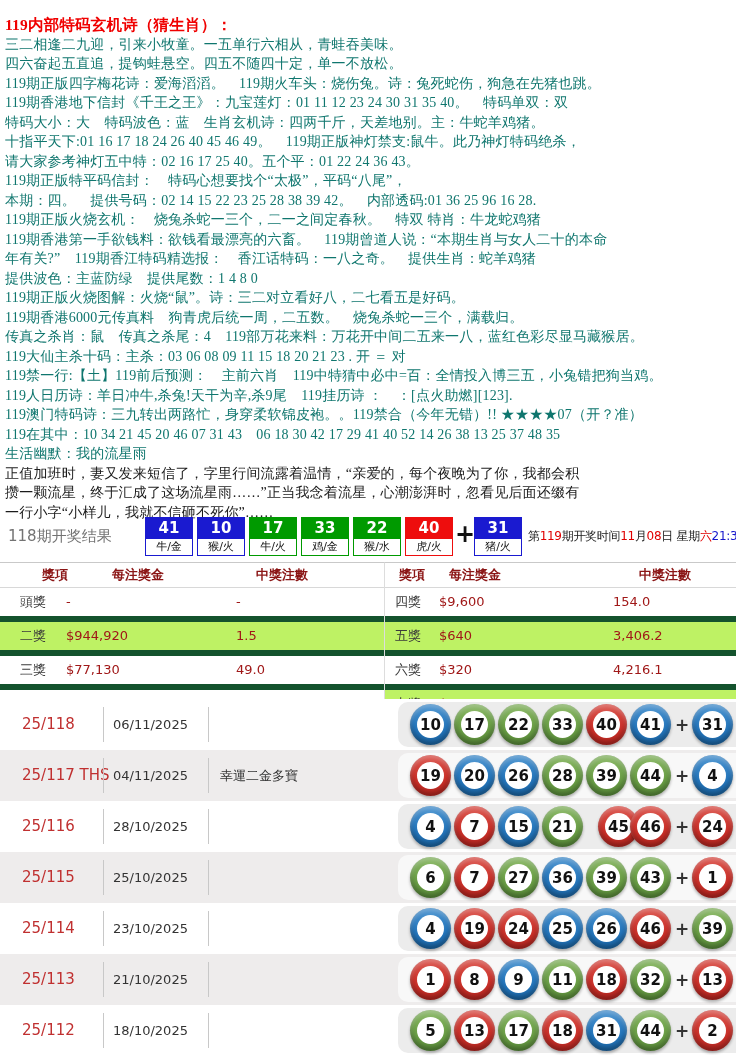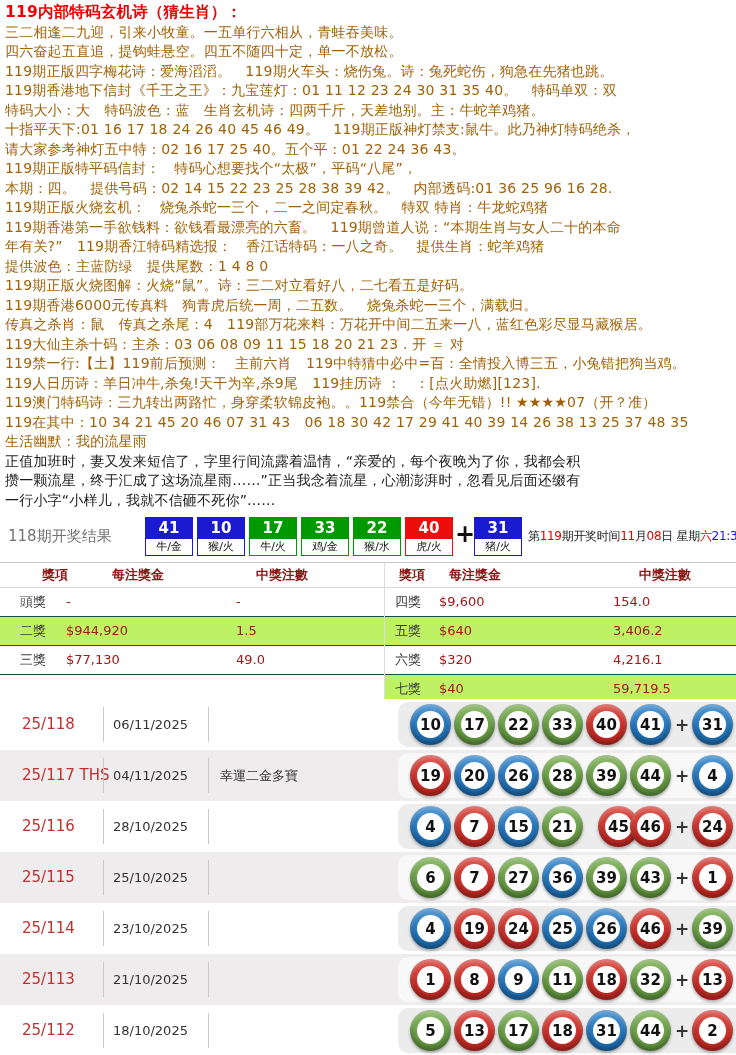--- a/index.html
+++ b/index.html
@@ -1,40 +1,40 @@
 <!DOCTYPE html>
 <html><head>
 <meta charset="utf-8">
 <style>
   html,body{margin:0;padding:0;background:#fff;}
   .page{position:relative;width:736px;height:1055px;background:#fff;overflow:hidden;
         font-family:"DejaVu Sans","Liberation Sans",sans-serif;}
   
-  .toptext{position:absolute;top:3px;left:5px;right:0;}
+  .toptext{position:absolute;top:15px;left:5px;right:0;font-family:Liberation Serif, serif;}
   .tline{font-size:14px;line-height:19.5px;white-space:nowrap;overflow:hidden;letter-spacing:0.2px;}
   .tline.t{color:#f00000;font-weight:bold;font-size:15.5px;}
-  .tline.r{color:#a16207;}
+  .tline.r{color:#0f766e;}
   .tline.k{color:#1b1b1b;}
   
   .strip{position:absolute;top:516px;left:0;width:736px;height:44px;}
   .strip-label{position:absolute;left:8px;top:11px;font-size:15px;color:#737373;}
   .sbox{position:absolute;top:1px;width:46px;border:1px solid #222;background:#fff;}
   .sbox .num{display:block;height:21px;line-height:21px;text-align:center;color:#fff;font-weight:bold;font-size:15px;}
   .sbox .zod{display:block;height:16px;line-height:16px;text-align:center;color:#111;font-size:11px;background:#fff;}
   .sbox.c-blue{border-color:#1a1ad0;} .sbox.c-blue .num{background:#1a1ad0;}
   .sbox.c-green{border-color:#009a00;} .sbox.c-green .num{background:#009a00;}
   .sbox.c-red{border-color:#ee0d0d;} .sbox.c-red .num{background:#ee0d0d;}
   .strip-plus{position:absolute;left:455px;top:4px;font-size:24px;font-weight:bold;color:#111;}
   .next-draw{position:absolute;left:528px;top:12px;font-size:12px;letter-spacing:-0.3px;white-space:nowrap;}
   .next-draw .c-k{color:#1b1b1b;} .next-draw .c-r{color:#e00000;} .next-draw .c-b{color:#1515cc;}
   
   .ptable{position:absolute;top:562px;border-top:1px solid #c9c9c9;}
   .ptable-left{left:0;width:384px;}
   .ptable-right{left:384px;width:352px;border-left:1px solid #ddd;}
-  .prow{position:relative;height:28px;border-bottom:1px solid #14532d;}
+  .prow{position:relative;height:28px;border-bottom:6px solid #14532d;}
   .prow.ph{height:24px;border-bottom:1px solid #d8d8d8;}
   .prow span{position:absolute;top:0;line-height:28px;font-size:13px;}
   .prow.ph span{line-height:24px;color:#8b1515;font-weight:600;}
   .prow .pc1{color:#3a3a3a;}
   .prow .pc2,.prow .pc3{color:#a01818;}
   .ptable-left .pc1{left:20px;} .ptable-left .pc2{left:66px;} .ptable-left .pc3{left:236px;}
   .ptable-left .ph .pc1{left:42px;} .ptable-left .ph .pc2{left:112px;} .ptable-left .ph .pc3{left:256px;}
   .ptable-right .pc1{left:10px;} .ptable-right .pc2{left:54px;} .ptable-right .pc3{left:228px;}
   .ptable-right .ph .pc1{left:14px;} .ptable-right .ph .pc2{left:64px;} .ptable-right .ph .pc3{left:254px;}
   .prow.shade{background:#bef264;}
@@ -79,21 +79,21 @@
       <div class="tline r">119期香港第一手欲钱料：欲钱看最漂亮的六畜。　119期曾道人说：“本期生肖与女人二十的本命</div>
       <div class="tline r">年有关?”　119期香江特码精选报：　香江话特码：一八之奇。　提供生肖：蛇羊鸡猪</div>
       <div class="tline r">提供波色：主蓝防绿　提供尾数：1 4 8 0</div>
       <div class="tline r">119期正版火烧图解：火烧“鼠”。诗：三二对立看好八，二七看五是好码。</div>
       <div class="tline r">119期香港6000元传真料　狗青虎后统一周，二五数。　烧兔杀蛇一三个，满载归。</div>
       <div class="tline r">传真之杀肖：鼠　传真之杀尾：4　119部万花来料：万花开中间二五来一八，蓝红色彩尽显马藏猴居。</div>
       <div class="tline r">119大仙主杀十码：主杀：03 06 08 09 11 15 18 20 21 23 . 开 ＝ 对</div>
       <div class="tline r">119禁一行:【土】119前后预测：　主前六肖　119中特猜中必中=百：全情投入博三五，小兔错把狗当鸡。</div>
       <div class="tline r">119人日历诗：羊日冲牛,杀兔!天干为辛,杀9尾　119挂历诗 ：　：[点火助燃][123].</div>
       <div class="tline r">119澳门特码诗：三九转出两路忙，身穿柔软锦皮袍。。119禁合（今年无错）!! ★★★★07（开？准）</div>
-      <div class="tline r">119在其中：10 34 21 45 20 46 07 31 43　06 18 30 42 17 29 41 40 39 14 26 38 13 25 37 48 35</div>
+      <div class="tline r">119在其中：10 34 21 45 20 46 07 31 43　06 18 30 42 17 29 41 40 52 14 26 38 13 25 37 48 35</div>
       <div class="tline r">生活幽默：我的流星雨</div>
       <div class="tline k">正值加班时，妻又发来短信了，字里行间流露着温情，“亲爱的，每个夜晚为了你，我都会积</div>
       <div class="tline k">攒一颗流星，终于汇成了这场流星雨……”正当我念着流星，心潮澎湃时，忽看见后面还缀有</div>
       <div class="tline k">一行小字“小样儿，我就不信砸不死你”……</div>
     </div>
 
   <div class="strip">
     <span class="strip-label">118期开奖结果</span>
     <span id="strip-boxes"><span class="sbox c-blue" style="left: 145px;">
           <span class="num">41</span>

